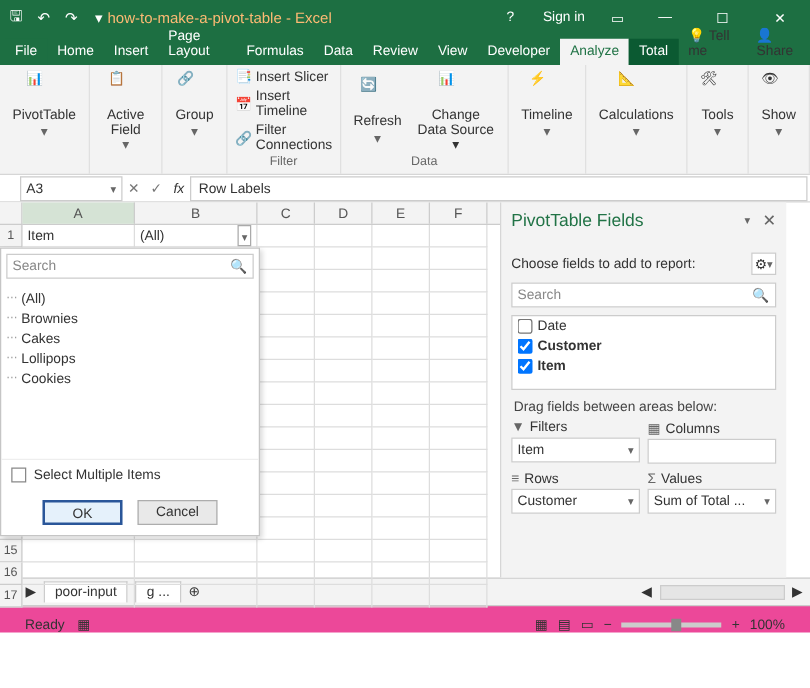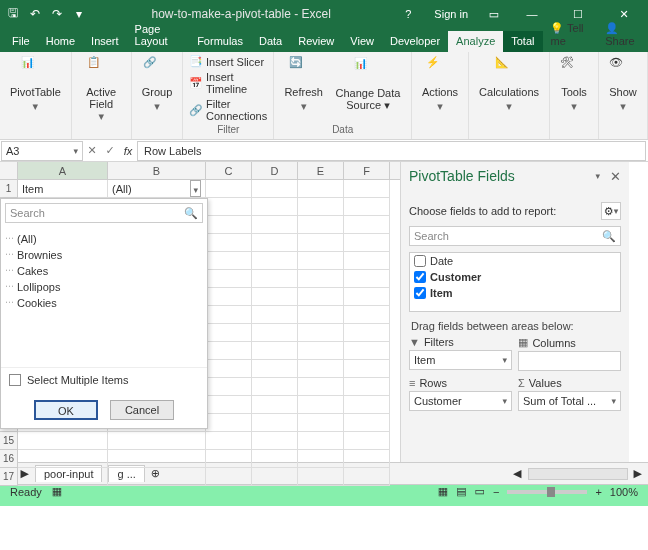--- a/index.html
+++ b/index.html
@@ -1,39 +1,39 @@
 <!DOCTYPE html>
 <html><head>
 <meta charset="utf-8">
 <style>
 *{box-sizing:border-box;margin:0;padding:0;font-family:"Segoe UI",Tahoma,sans-serif;font-size:11px;color:#333;user-select:none}
 body{background:#fff;width:648px;height:550px;overflow:hidden;position:relative}
 .titlebar{background:#1d6f42;height:28px;display:flex;align-items:center;color:#fff}
 .qat{display:flex;align-items:center;gap:8px;padding-left:6px}
 .qat-icon{width:14px;height:14px;display:flex;align-items:center;justify-content:center;color:#fff;font-size:12px}
-.title-text{flex:1;text-align:center;color:#e5e5e5;font-size:12px}
+.title-text{flex:1;color:#fdba74;font-size:12px}
 .title-right{display:flex;align-items:center;gap:6px;padding-right:4px}
 .title-right .btn{width:40px;height:28px;display:flex;align-items:center;justify-content:center;color:#fff;font-size:11px}
 .title-right .sign{padding:0 8px;color:#fff}
 .ribbon-tabs{background:#1d6f42;height:24px;display:flex;align-items:flex-end;padding-left:4px}
 .rtab{padding:4px 8px 5px;color:#fff;font-size:11px;cursor:pointer}
 .rtab.file{background:#1d6f42}
 .rtab.ctx{background:#0b5a32}
 .rtab.ctx.active{background:#f3f3f3;color:#217346}
 .rtab.right{margin-left:auto}
 .ribbon{background:#f3f3f3;height:88px;border-bottom:1px solid #d6d6d6;display:flex}
 .rgroup{border-right:1px solid #e0e0e0;padding:2px 4px;display:flex;flex-direction:column;justify-content:space-between;align-items:center}
 .rgroup-label{font-size:10px;color:#666;text-align:center;padding-bottom:2px}
 .rbig{display:flex;flex-direction:column;align-items:center;justify-content:center;padding:2px 6px;gap:2px;cursor:pointer}
 .rbig .ico{width:28px;height:28px}
 .rbig span{font-size:11px;text-align:center;line-height:12px}
 .rrow{display:flex;align-items:center;gap:3px;padding:1px 2px;font-size:11px;color:#444}
 .rrow.dim{color:#aaa}
 .namebox-row{height:22px;display:flex;align-items:center;border-bottom:1px solid #d6d6d6;background:#fff}
-.namebox{width:82px;border:1px solid #ccc;height:20px;display:flex;align-items:center;padding:0 4px;margin-left:1px;justify-content:space-between}
+.namebox{width:82px;border:1px solid #ccc;height:20px;display:flex;align-items:center;padding:0 4px;margin-left:16px;justify-content:space-between}
 .fx-btn{width:18px;text-align:center;color:#777}
 .fbar-input{flex:1;border:1px solid #ccc;height:20px;padding:0 6px;display:flex;align-items:center;margin-right:2px}
 .grid-area{position:relative;height:300px;display:flex}
 .grid-left{flex:0 0 400px;position:relative}
 .col-headers{display:flex;height:18px;background:#f3f3f3;border-bottom:1px solid #ccc}
 .ch{border-right:1px solid #ccc;text-align:center;font-size:11px;color:#555;line-height:18px}
 .ch.sel{background:#d5e3d5}
 .rowhdr{width:18px;background:#f3f3f3;border-right:1px solid #ccc;text-align:center;font-size:10px;color:#555;line-height:18px;border-bottom:1px solid #ccc}
 .gridrow{display:flex;height:18px}
 .cell{border-right:1px solid #ddd;border-bottom:1px solid #ddd;height:18px;line-height:18px;padding:0 4px;font-size:11px}
@@ -59,21 +59,21 @@
 .ptf-drag{font-size:11px;color:#444;margin:8px 2px 4px}
 .areas{display:grid;grid-template-columns:1fr 1fr;gap:6px}
 .area{}
 .area-head{font-size:11px;color:#666;display:flex;align-items:center;gap:4px;margin-bottom:2px}
 .area-box{background:#fff;border:1px solid #ccc;height:20px;display:flex;align-items:center;padding:0 4px;justify-content:space-between;font-size:11px}
 .defer{display:flex;align-items:center;justify-content:space-between;margin-top:8px}
 .defer-left{display:flex;align-items:center;gap:4px;font-size:11px;color:#555}
 .update-btn{border:1px solid #ccc;background:#f9f9f9;color:#aaa;padding:2px 8px;font-size:11px}
 .sheet-tabs{height:22px;background:#f3f3f3;border-top:1px solid #ccc;display:flex;align-items:center;padding:0 6px;gap:6px}
 .stab{border:1px solid #ccc;border-bottom:none;background:#fff;padding:2px 8px;font-size:11px}
-.statusbar{height:22px;background:#86efac;border-top:1px solid #ccc;display:flex;align-items:flex-start;padding:0 10px;justify-content:space-between}
+.statusbar{height:22px;background:#ec4899;border-top:1px solid #ccc;display:flex;align-items:flex-end;padding:0 20px;justify-content:space-between}
 .sb-right{display:flex;align-items:center;gap:8px}
 .zoom-slider{width:80px;height:4px;background:#ccc;position:relative}
 .zoom-slider::after{content:"";position:absolute;left:40px;top:-3px;width:8px;height:10px;background:#888}
 .dropdown-arrow{font-size:9px;color:#666}
 .chk{width:12px;height:12px;border:1px solid #888;display:inline-block}
 </style>
 </head>
 <body>
 
 <div class="titlebar">
@@ -150,21 +150,21 @@
       <div class="rbig">
           <div class="ico">📊</div>
           <span><span>Change Data Source</span> ▾</span>
         </div>
     </div>
     <div class="rgroup-label">Data</div>
   </div>
   <div class="rgroup">
     <div class="rbig">
         <div class="ico">⚡</div>
-        <span>Actions</span>
+        <span>Timeline</span>
         <span class="dropdown-arrow">▾</span>
       </div>
     <div class="rgroup-label"></div>
   </div>
   <div class="rgroup">
     <div class="rbig">
         <div class="ico">📐</div>
         <span>Calculations</span>
         <span class="dropdown-arrow">▾</span>
       </div>

